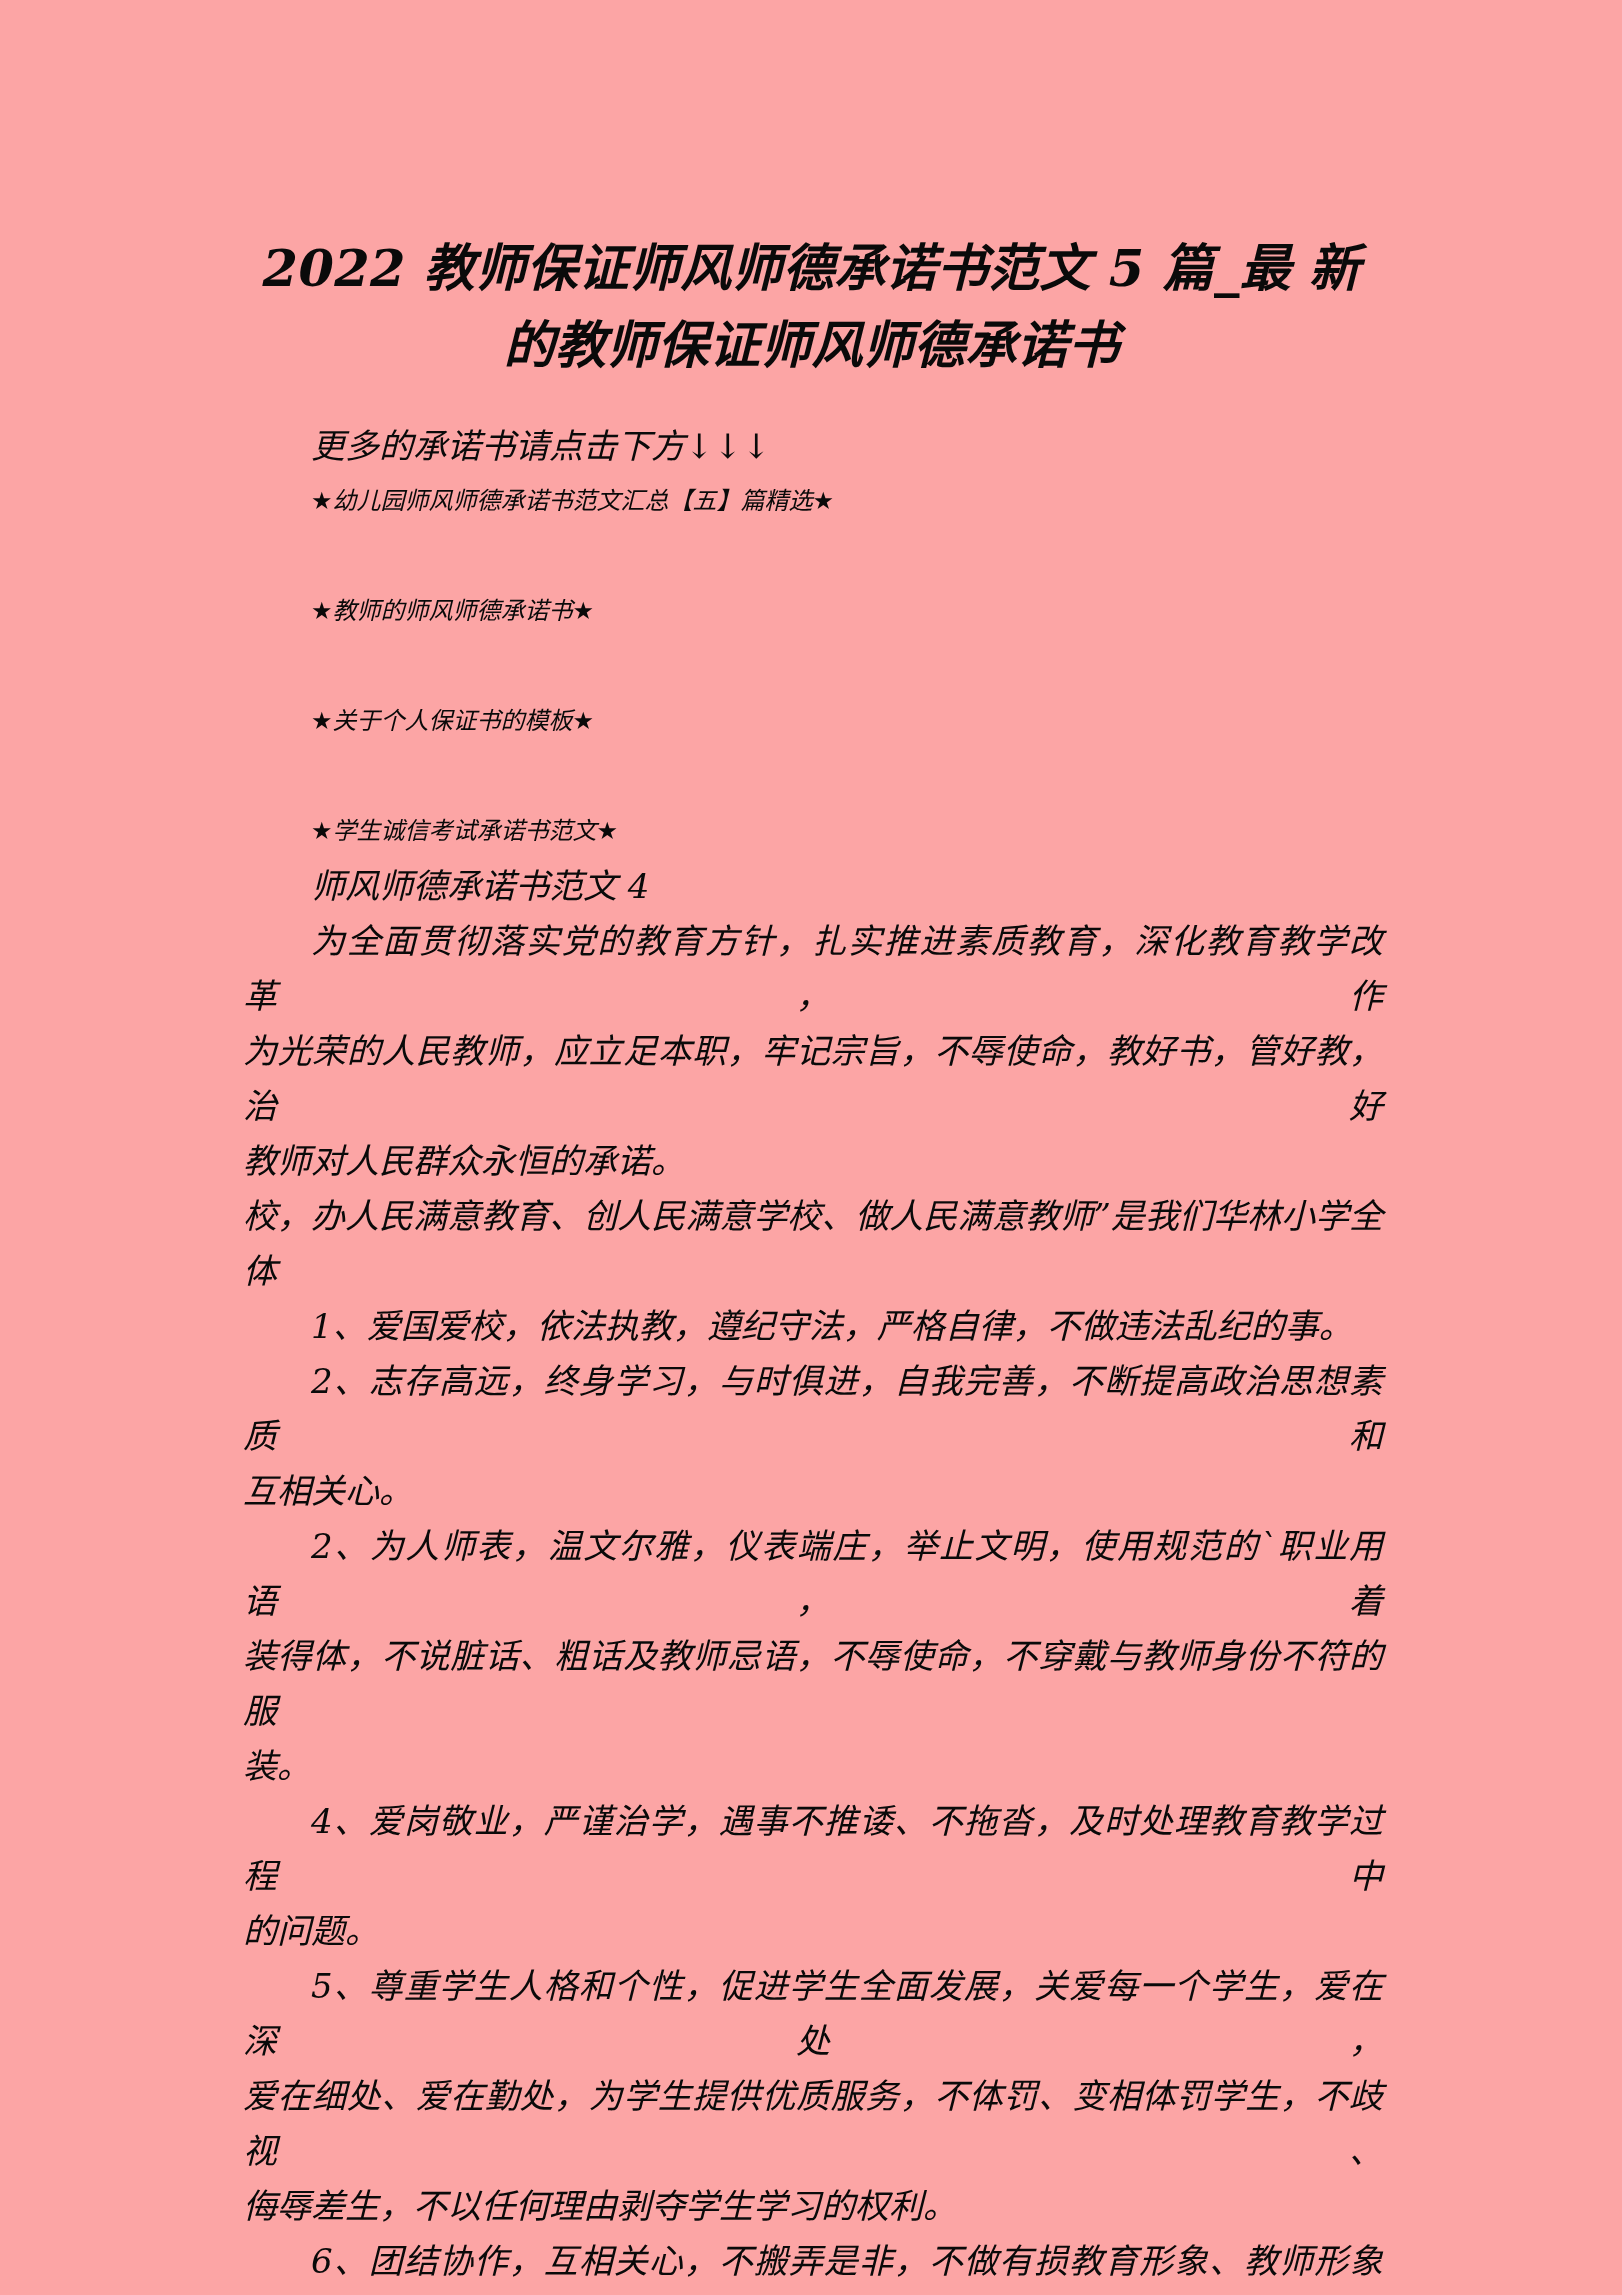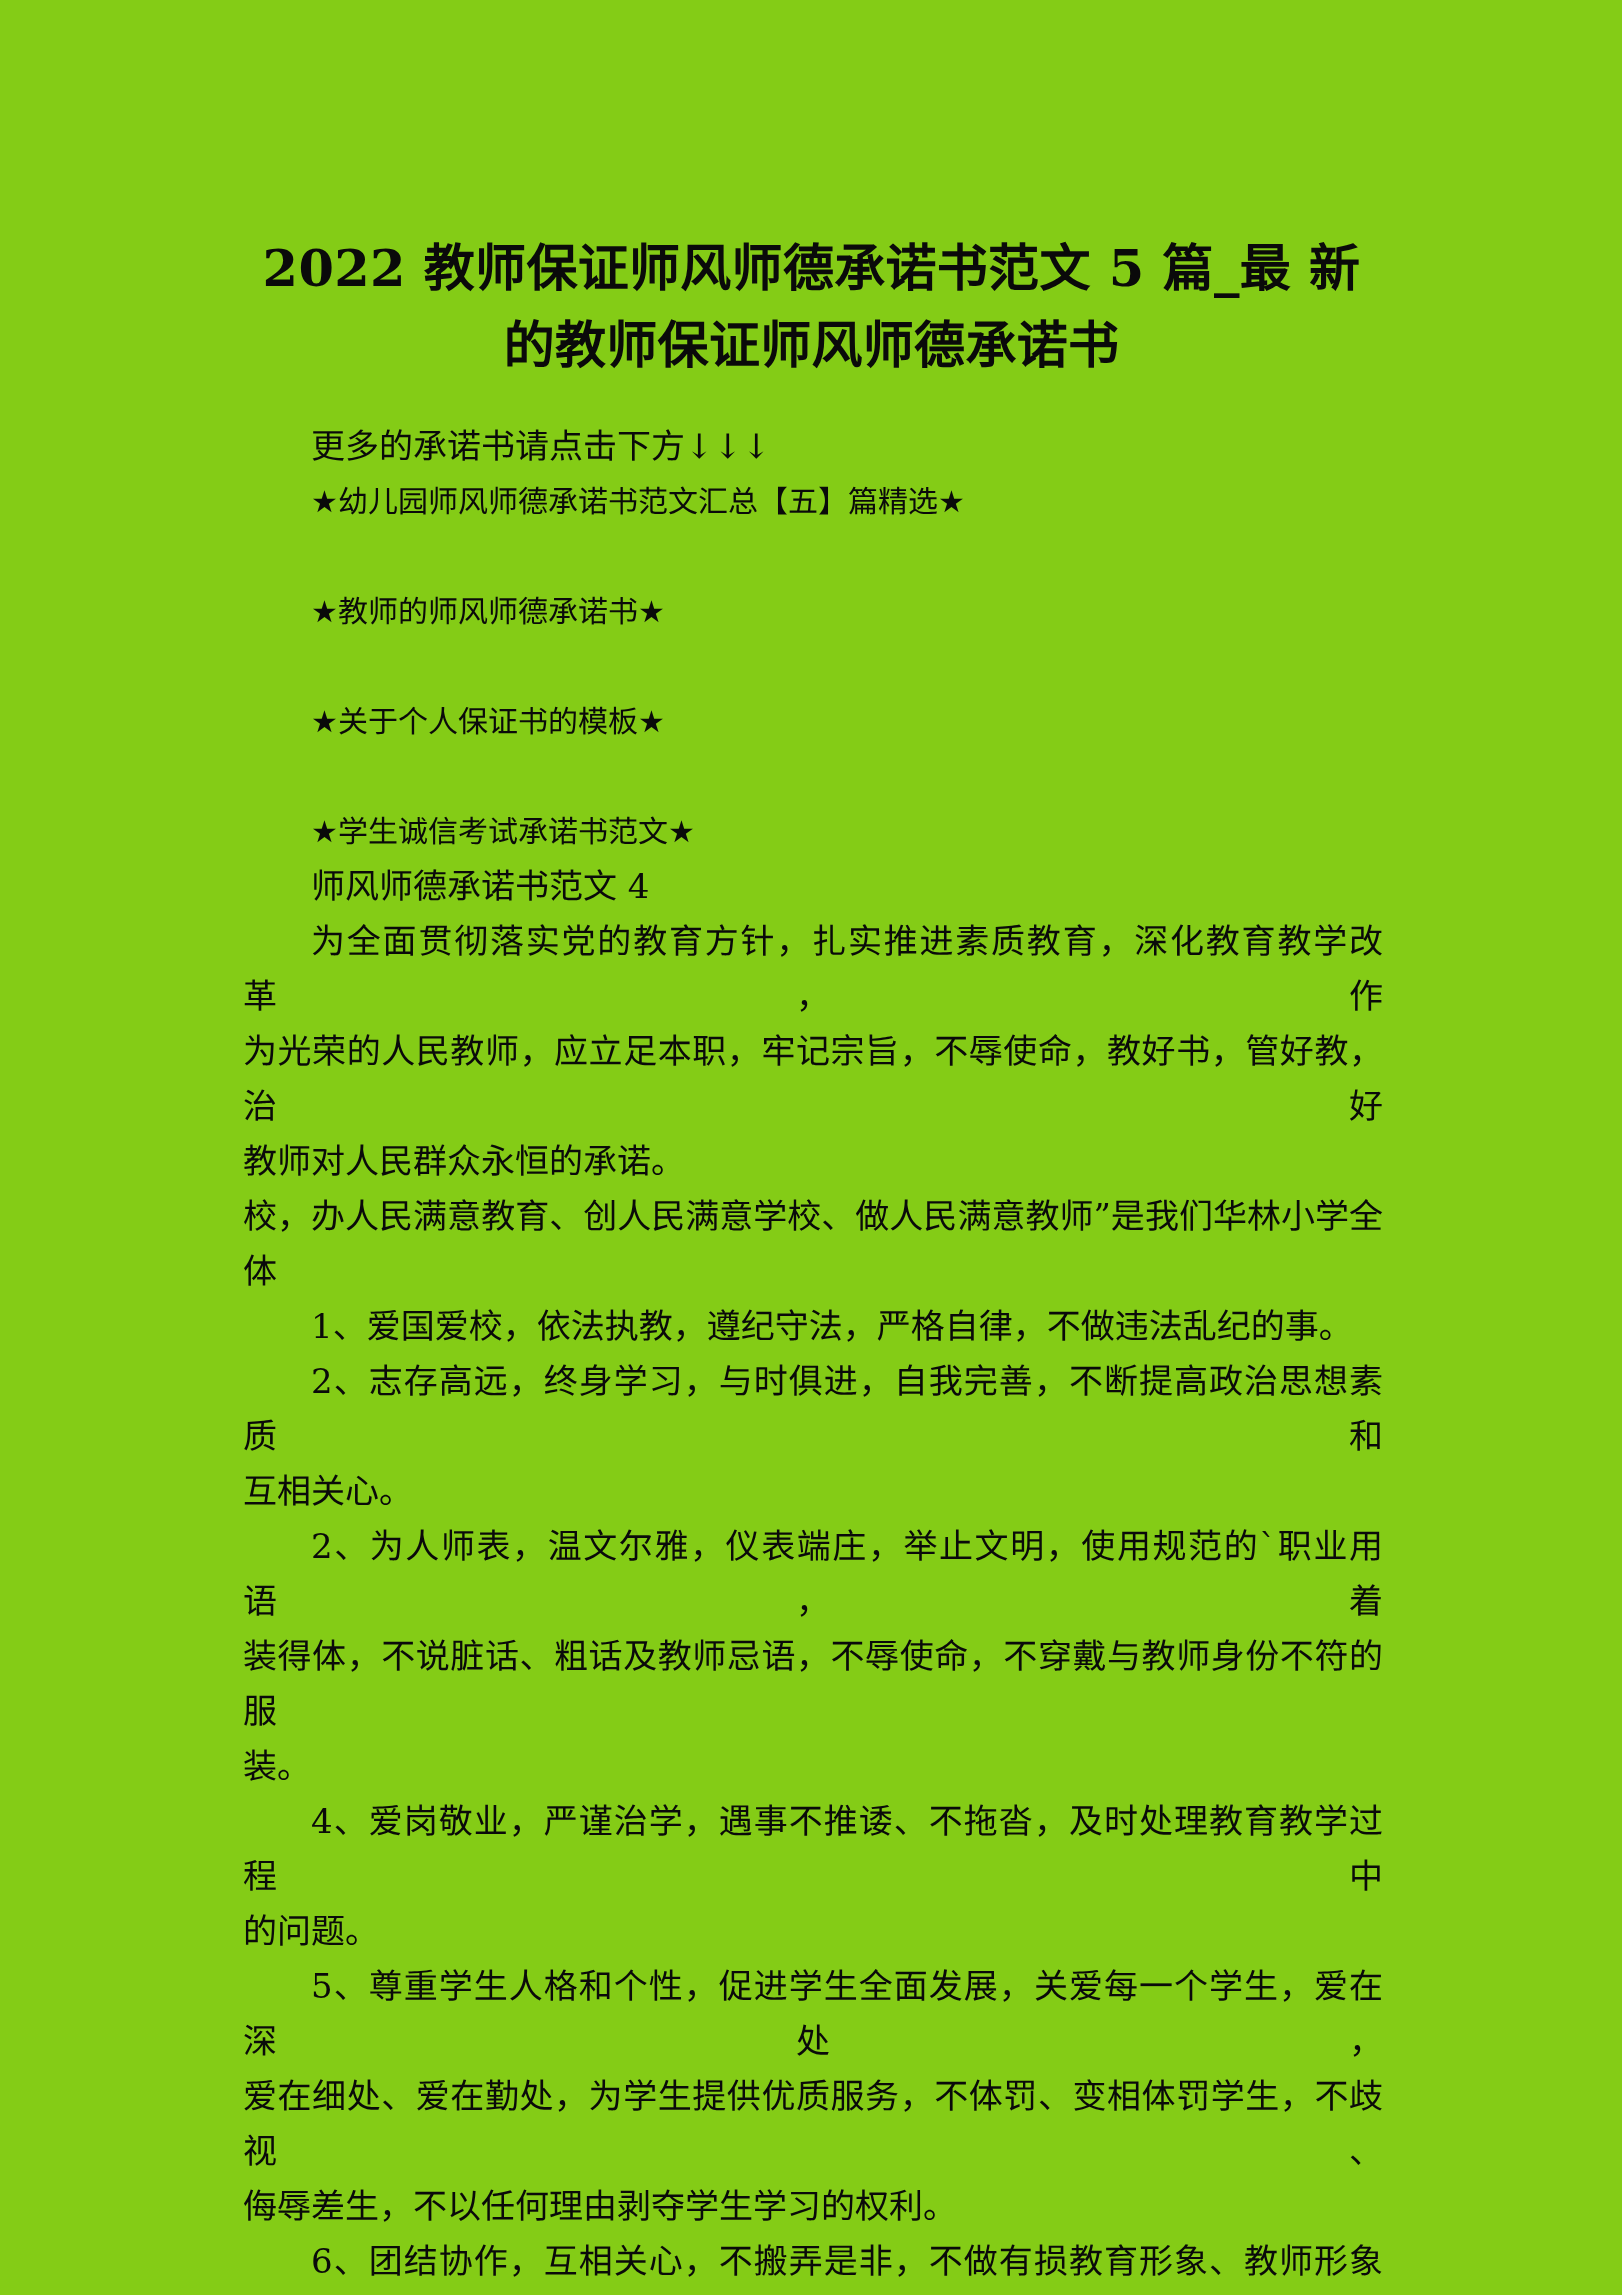--- a/index.html
+++ b/index.html
@@ -13,22 +13,23 @@
     height: 2295px;
     position: relative;
     font-family: "DejaVu Serif", "Liberation Serif", serif;
     color: #0a0a0a;
     -webkit-font-smoothing: antialiased;
   }
 
   .page {
     position: absolute;
     inset: 0;
-    background: #84cc16;
+    background: #fca5a5;
     overflow: hidden;
+    font-style: italic;
   }
 
   
   .doc-title {
     position: absolute;
     left: 242px;
     top: 196px;
     width: 1139px;
     text-align: center;
     font-size: 51px;
@@ -69,21 +70,21 @@
   .just {
     text-align: justify;
     text-align-last: justify;
   }
 
   
   .gap-1 { height: 55px; }
 
   .star {
     font-family: "DejaVu Sans", "Liberation Sans", sans-serif;
-    font-size: 30px;
+    font-size: 24px;
   }
 </style>
 </head>
 <body>
 
 <div class="page">
 
   <h1 class="doc-title">
     <span>2022 教师保证师风师德承诺书范文 5 篇_最</span>
     <span>新的教师保证师风师德承诺书</span>

